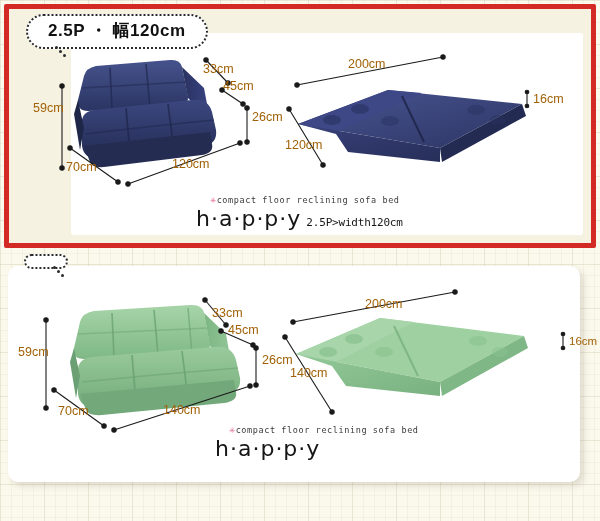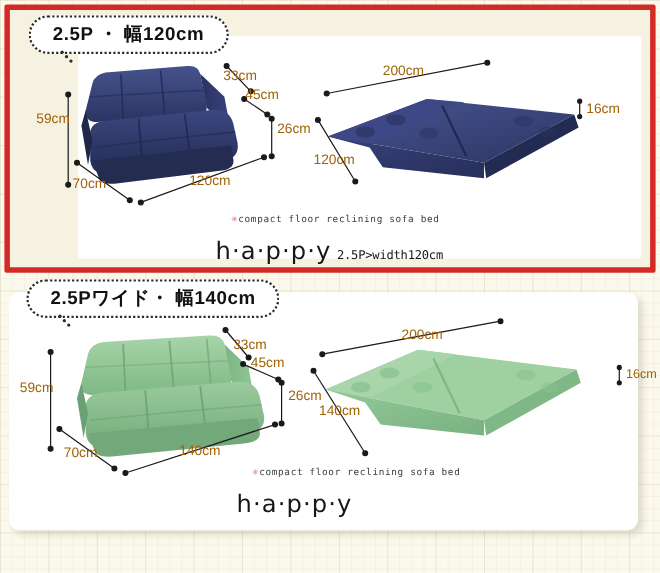--- a/index.html
+++ b/index.html
@@ -81,21 +81,21 @@
   .leaders{position:absolute;left:0;top:0;pointer-events:none;}
 
   
   .brand{position:absolute;z-index:5;}
   .brand .tag{
     font-family:"DejaVu Sans Mono","Liberation Mono",monospace;
     font-size:8.5px;color:#3a3a3a;letter-spacing:.6px;white-space:nowrap;
     margin-left:14px;
   }
   .brand .tag .aster{color:#e0729b;font-size:10px;}
-  .brand .logo-row{display:flex;align-items:baseline;gap:5px;margin-top:11px;}
+  .brand .logo-row{display:flex;align-items:baseline;gap:5px;margin-top:1px;}
   .brand .happy{
     font-family:"DejaVu Sans","Liberation Sans",sans-serif;
     font-size:22px;color:#161616;letter-spacing:1px;
     font-weight:400;
   }
   .brand .sub{
     font-family:"DejaVu Sans Mono","Liberation Mono",monospace;
     font-size:11px;color:#161616;white-space:nowrap;letter-spacing:-.2px;text-align:right;
   }
 </style>
@@ -240,21 +240,20 @@
   </div>
   <div class="logo-row">
     <span class="happy">h·a·p·p·y</span>
     <span class="sub">2.5P&gt;width120cm</span>
   </div>
 </div>
 
 <div class="panel2"></div>
 
 <div class="pill" id="p2pill">
-  <span>2.5Pワイド・ 幅140cm</span>
   <span class="tail">
     <i style="left:1px;top:0px;"></i>
       <i style="left:5px;top:4px;"></i>
       <i style="left:9px;top:8px;"></i>
   </span>
 </div>
 
 <div class="art sofa-wrap" style="left:50px;top:300px;">
 <svg width="210" height="130" viewBox="0 0 210 130">
   <defs>

